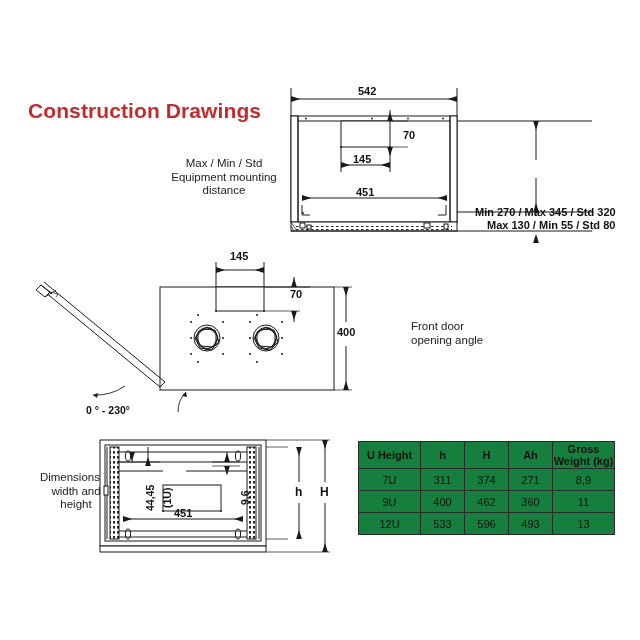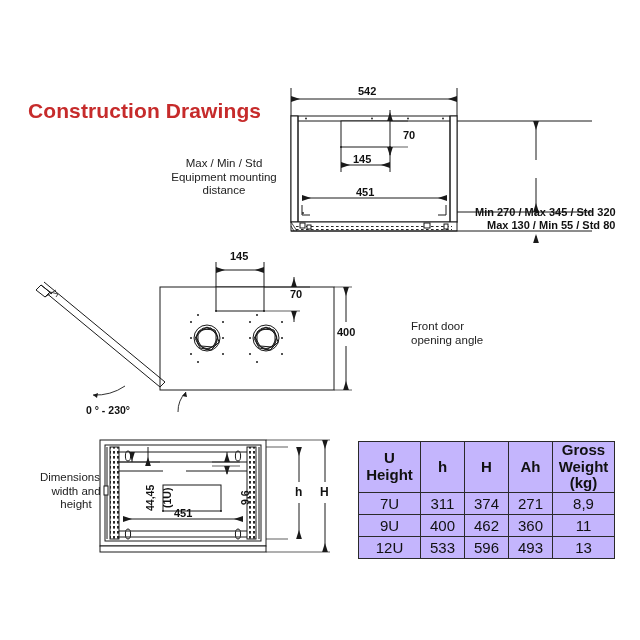--- a/index.html
+++ b/index.html
@@ -31,21 +31,21 @@
 
   .vtxt{
     position:absolute;font-size:10.5px;font-weight:bold;color:#111;
     transform-origin:0 0;transform:rotate(-90deg);white-space:pre;
   }
 
   
   #spec-table{
     position:absolute;left:358px;top:441px;
     border-collapse:collapse;
-    font-size:15px;color:#111;background:#c4b5fd;
+    font-size:11px;color:#111;background:#15803d;
   }
   #spec-table td,#spec-table th{
     border:1px solid #2a2a2a;
     text-align:center;vertical-align:middle;
     padding:0;height:21px;font-weight:normal;
   }
   #spec-table thead th{
     font-weight:bold;height:26px;line-height:1.1;
   }
   #spec-table col.c0{width:62px;}

